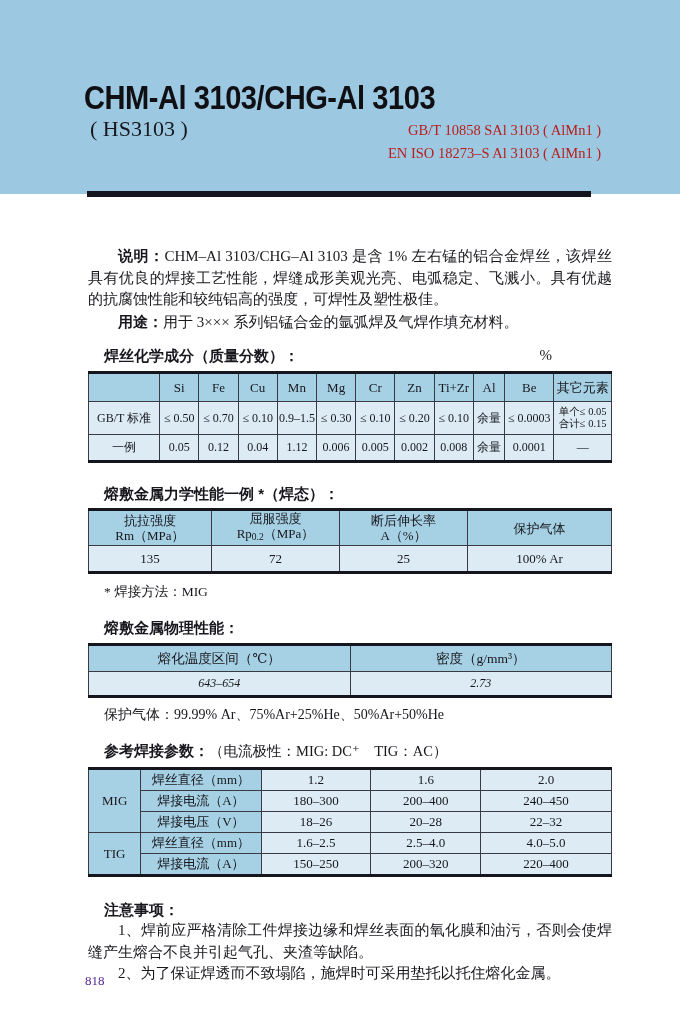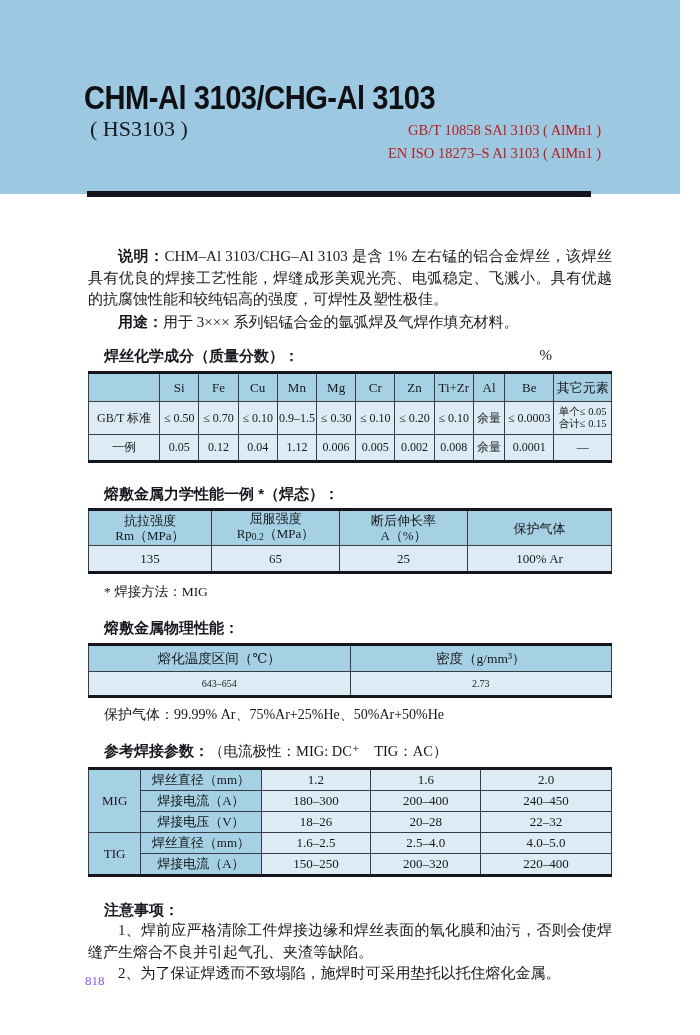--- a/index.html
+++ b/index.html
@@ -44,24 +44,24 @@
   .chem .r1 td{height:32px;}
   .chem .r2 td{height:25px;}
   .chem .two{font-size:10.5px;line-height:12.5px;}
   
   .mech td{font-size:13px;}
   .mech .hrow td{height:33px;line-height:15px;}
   .mech .drow td{height:25px;}
   .sub{font-size:9.5px;vertical-align:-2px;}
   
   .phys .hrow td{height:25px;font-size:13.5px;}
-  .phys .drow td{height:23px;font-size:10px;}
+  .phys .drow td{height:23px;font-size:12px;font-style:italic;}
   
   .params td{height:20px;font-size:13px;}
-  .pageno{position:absolute;left:85px;bottom:46px;font-size:13px;color:#8b5cf6;}
+  .pageno{position:absolute;left:85px;bottom:46px;font-size:13px;color:#4c1d95;}
 </style>
 </head>
 <body>
 
 <div class="page">
 
   <header class="hdr">
     <div class="hdr-title">CHM-Al 3103/CHG-Al 3103</div>
     <div class="hdr-sub">( HS3103 )</div>
     <div class="hdr-standards">
@@ -167,21 +167,21 @@
           <div><span>Rp</span><span class="sub">0.2</span><span>（MPa）</span></div>
         </td>
         <td class="hc">
           <div>断后伸长率</div>
           <div>A（%）</div>
         </td>
         <td class="hc">保护气体</td>
       </tr>
       <tr class="drow">
         <td class="dc">135</td>
-        <td class="dc">65</td>
+        <td class="dc">72</td>
         <td class="dc">25</td>
         <td class="dc">100% Ar</td>
       </tr>
     </tbody>
       </table>
 
     <p class="footnote" style="margin-top:9px;">* 焊接方法：MIG</p>
 
     <div class="sec-head" style="margin-top:16px;">
       <span>熔敷金属物理性能：</span>

